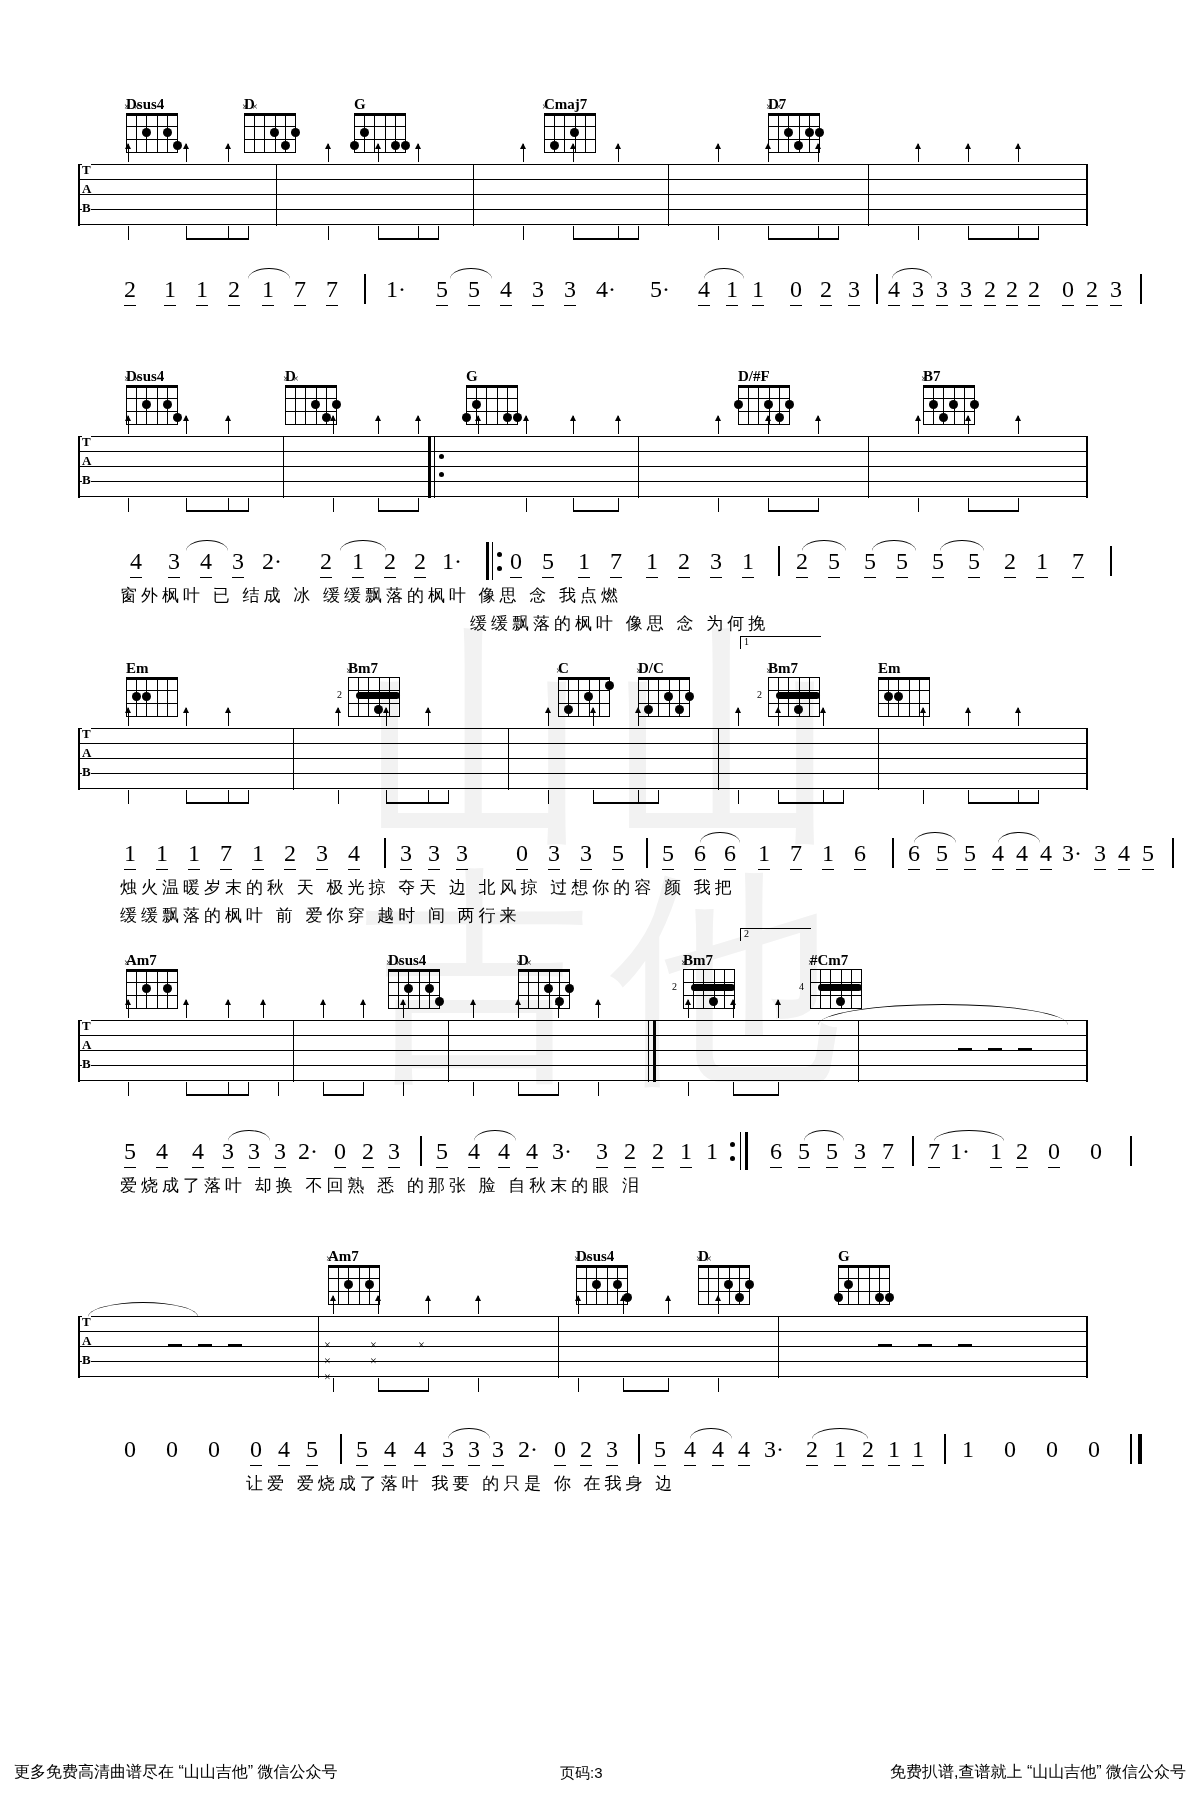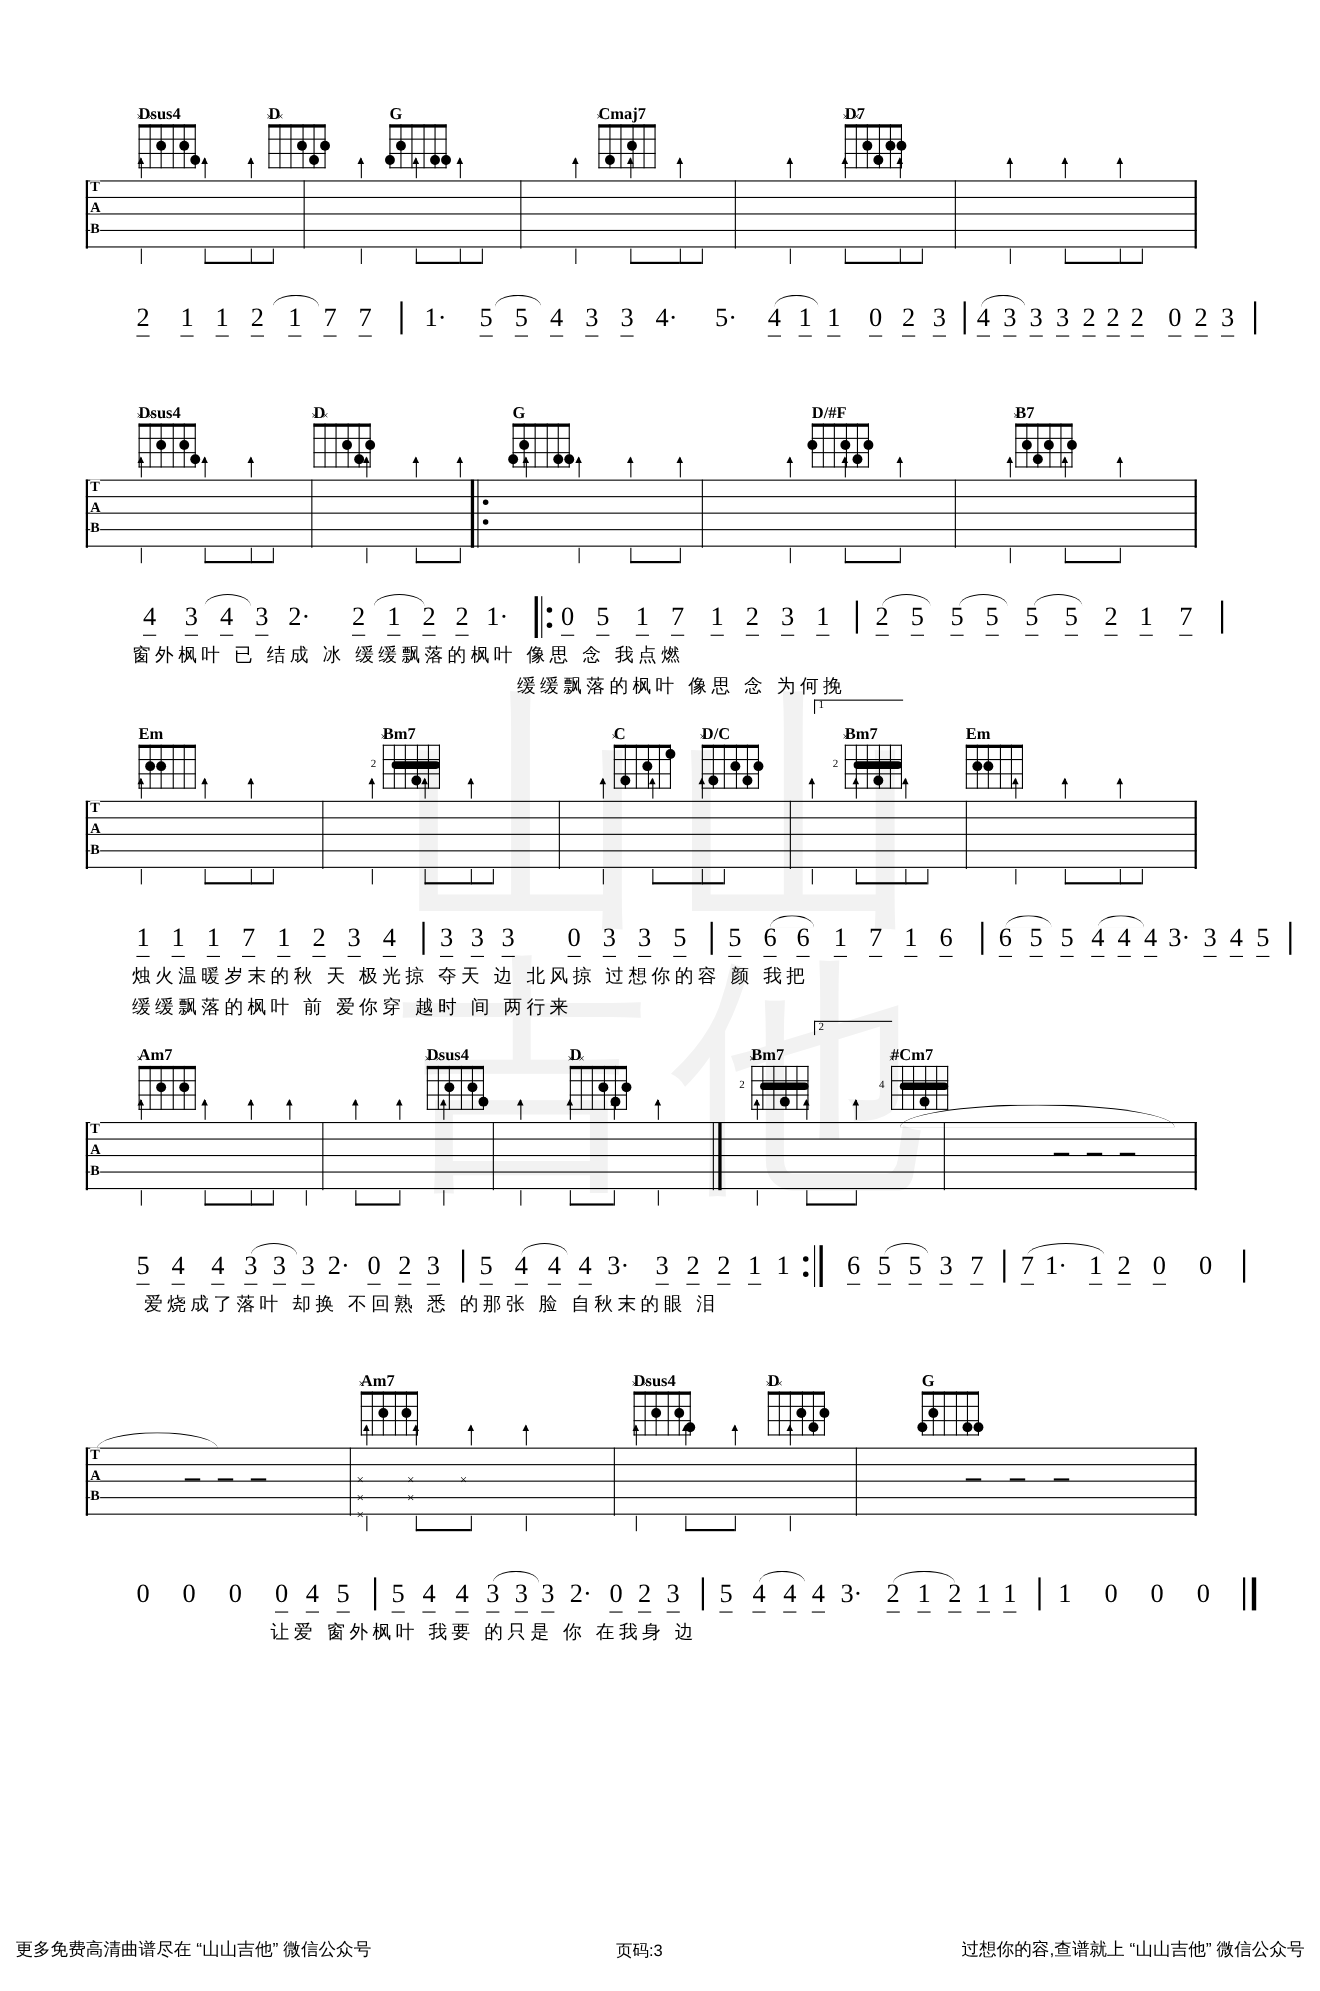--- a/index.html
+++ b/index.html
@@ -911,21 +911,21 @@
       <div class="vbar" style="left:912px;top:-2px;height:30px;"></div>
       <div class="num" style="left:928px;top:0">7<span class="under"></span></div>
       <div class="num" style="left:950px;top:0">1·</div>
       <div class="num" style="left:990px;top:0">1<span class="under"></span></div>
       <div class="num" style="left:1016px;top:0">2<span class="under"></span></div>
       <div class="num" style="left:1048px;top:0">0<span class="under"></span></div>
       <div class="num" style="left:1090px;top:0">0</div>
       <div class="tie" style="left:934px;top:-8px;width:70px;"></div>
       <div class="vbar" style="left:1130px;top:-2px;height:30px;"></div>
     </div>
-    <div class="lyric" style="left:131px;top:222px;letter-spacing:4px;">爱烧成了落叶 却换 不回熟 悉 的那张 脸 自秋末的眼 泪</div>
+    <div class="lyric" style="left:120px;top:222px;letter-spacing:4px;">爱烧成了落叶 却换 不回熟 悉 的那张 脸 自秋末的眼 泪</div>
   </div>
 
   <div class="system" style="top:1248px;height:260px;">
 
     <div class="chord" style="left:326px;top:0;">
       <div class="cname">Am7</div>
       <div class="grid">
         <div class="top"></div>
         <div class="vl" style="left:0"></div>
           <div class="vl" style="left:10px"></div>
@@ -1081,22 +1081,22 @@
       <div class="tie" style="left:690px;top:-8px;width:42px;"></div>
       <div class="tie" style="left:812px;top:-8px;width:56px;"></div>
       <div class="vbar" style="left:944px;top:-2px;height:30px;"></div>
       <div class="num" style="left:962px;top:0">1</div>
       <div class="num" style="left:1004px;top:0">0</div>
       <div class="num" style="left:1046px;top:0">0</div>
       <div class="num" style="left:1088px;top:0">0</div>
       <div class="vbar" style="left:1130px;top:-2px;height:30px;"></div>
       <div class="vbar" style="left:1138px;top:-2px;height:30px;width:4px;"></div>
     </div>
-    <div class="lyric" style="left:246px;top:224px;letter-spacing:4px;">让爱 窗外枫叶 我要 的只是 你 在我身 边</div>
+    <div class="lyric" style="left:246px;top:224px;letter-spacing:4px;">让爱 爱烧成了落叶 我要 的只是 你 在我身 边</div>
   </div>
 
   <div class="footer">
     <div class="fl">更多免费高清曲谱尽在 “山山吉他” 微信公众号</div>
     <div class="fc">页码:3</div>
-    <div class="fr">过想你的容,查谱就上 “山山吉他” 微信公众号</div>
+    <div class="fr">免费扒谱,查谱就上 “山山吉他” 微信公众号</div>
   </div>
 
 </div>
 
 </body></html>

